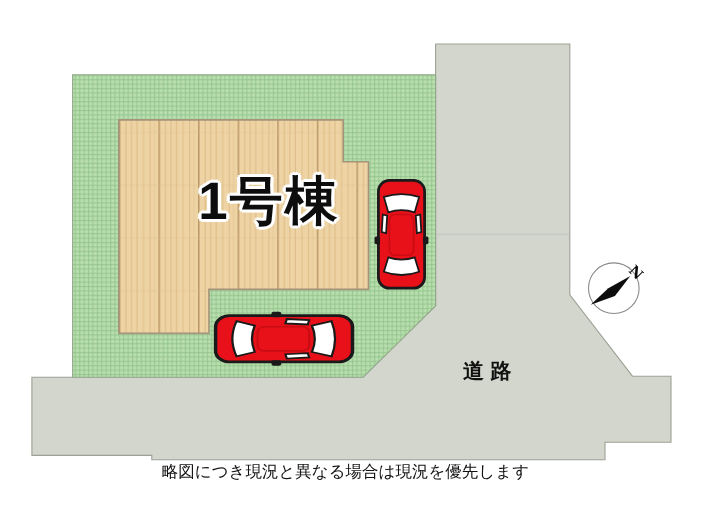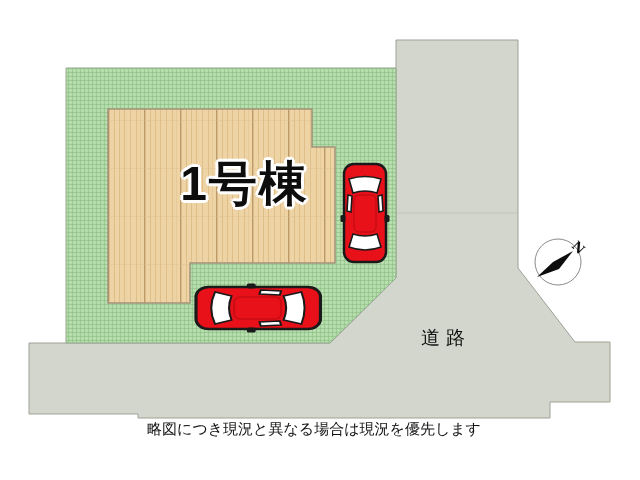--- a/index.html
+++ b/index.html
@@ -32,21 +32,21 @@
   .building-label{
     position:absolute;left:108px;top:160px;width:273px;
     text-align:center;font-size:48px;font-weight:bold;line-height:1;
     letter-spacing:2px;color:#0d0d0d;white-space:nowrap;
     text-shadow:
       -3px 0 0 #fff, 3px 0 0 #fff, 0 -3px 0 #fff, 0 3px 0 #fff,
       -2px -2px 0 #fff, 2px -2px 0 #fff, -2px 2px 0 #fff, 2px 2px 0 #fff;
   }
   .road-label{
     position:absolute;left:421px;top:325px;
-    font-size:19px;color:#111;letter-spacing:6px;white-space:nowrap;
+    font-size:19px;color:#111;letter-spacing:6px;white-space:nowrap;font-weight:bold;
   }
   .caption{
     position:absolute;left:0;top:420px;width:628px;
     text-align:center;font-size:15px;font-weight:normal;color:#111;
     white-space:nowrap;
   }
 </style>
 </head>
 <body>
 

